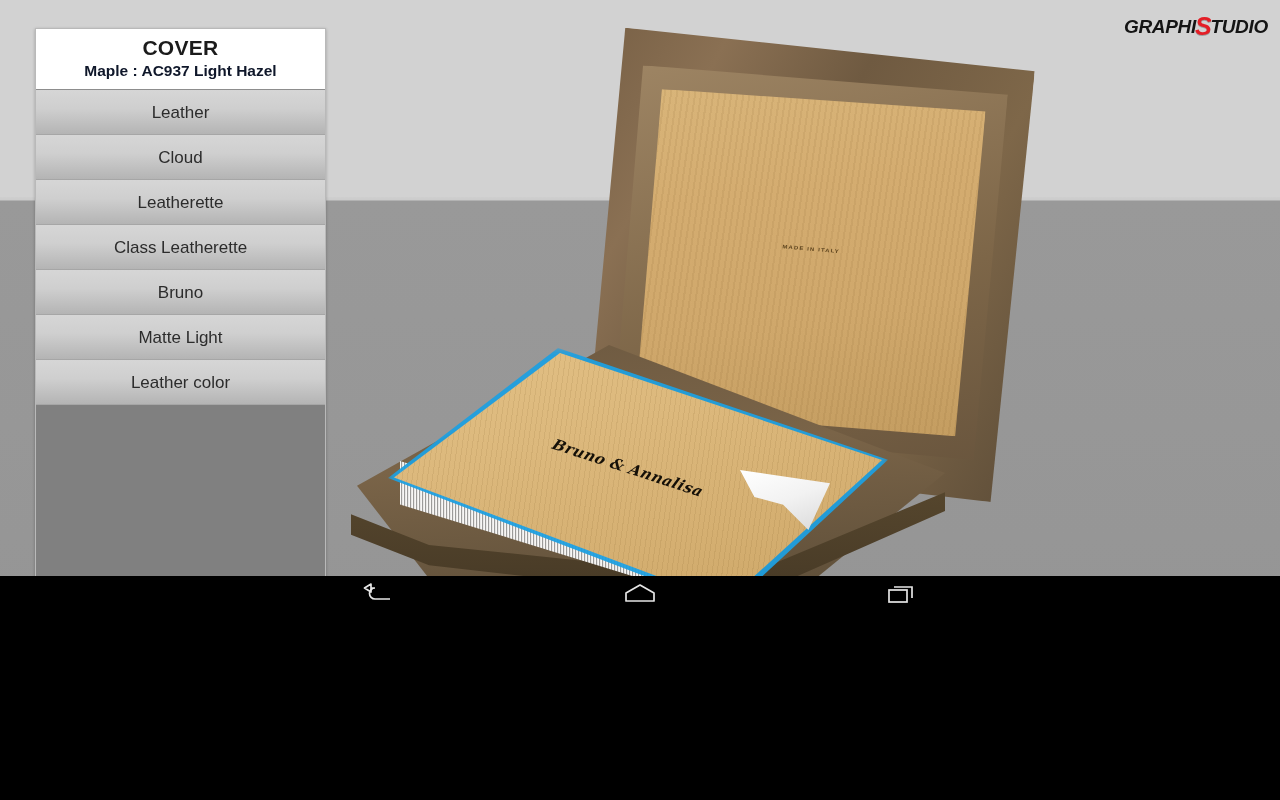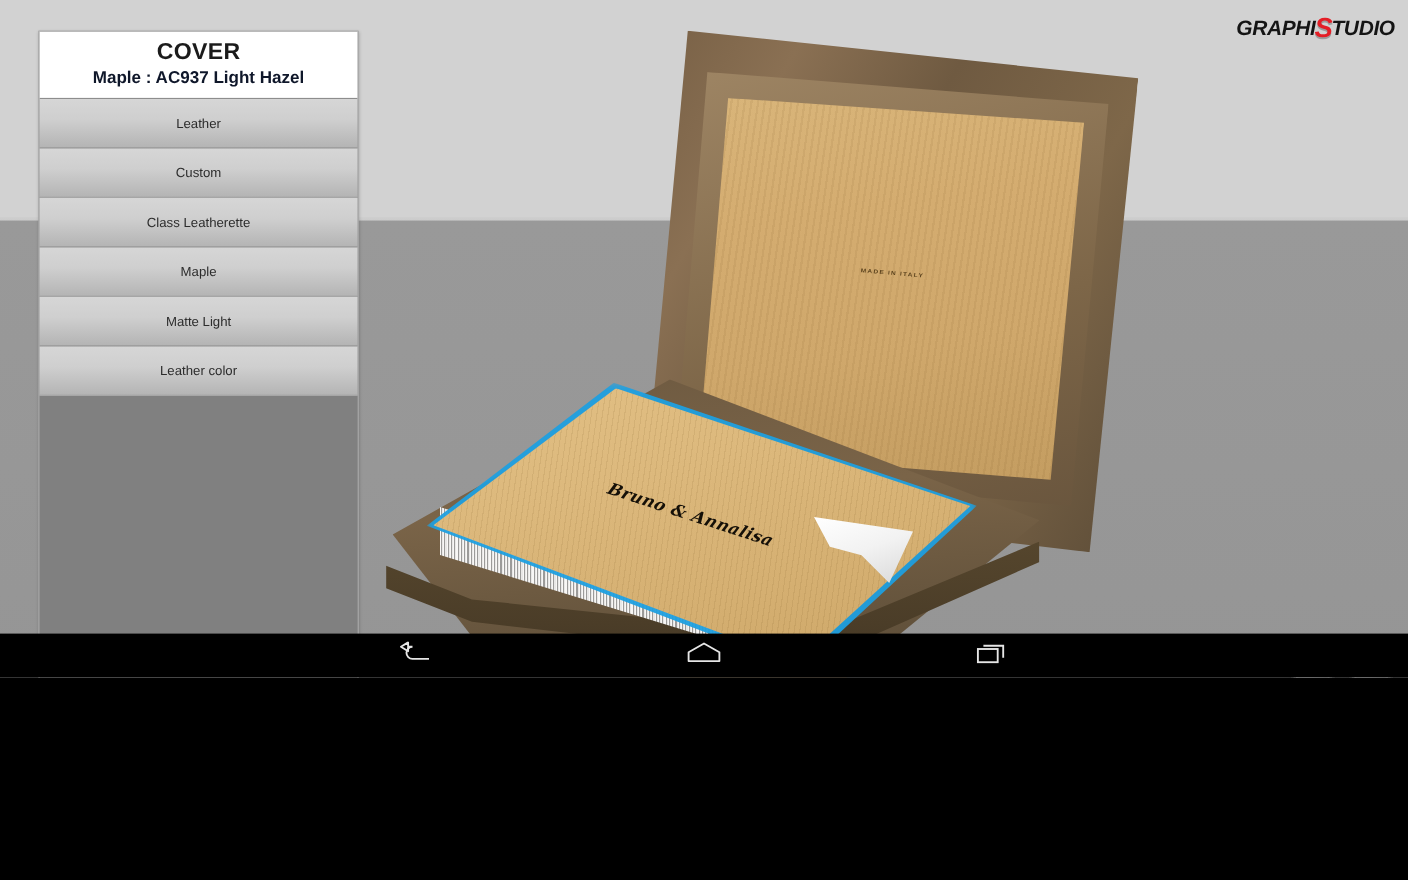--- a/index.html
+++ b/index.html
@@ -201,21 +201,21 @@
     font-weight: bold;
     color: #0f172a;
     line-height: 20px;
     margin-top: 1px;
   }
   #material-list { padding: 0; }
   .material-item {
     height: 45px;
     line-height: 45px;
     text-align: center;
-    font-size: 12px;
+    font-size: 17px;
     color: #2c2c2c;
     background: linear-gradient(to bottom, #d6d6d6 0%, #cfcfcf 42%, #c2c2c2 70%, #b4b4b4 100%);
     border-bottom: 1px solid #a6a6a6;
     cursor: pointer;
     user-select: none;
   }
   #sidebar-empty { background: #808080; height: 229px; }
 
   
   .fab {
@@ -372,23 +372,24 @@
     </div>
   </div>
 
   <div id="sidebar">
     <div id="sidebar-header">
       <div id="sidebar-title">COVER</div>
       <div id="sidebar-subtitle">Maple : AC937 Light Hazel</div>
     </div>
     <div id="material-list">
       <div class="material-item">Leather</div>
-      <div class="material-item">Custom</div>
+      <div class="material-item">Cloud</div>
+      <div class="material-item">Leatherette</div>
       <div class="material-item">Class Leatherette</div>
-      <div class="material-item">Maple</div>
+      <div class="material-item">Bruno</div>
       <div class="material-item">Matte Light</div>
       <div class="material-item">Leather color</div>
     </div>
     <div id="sidebar-empty"></div>
   </div>
 
   <div id="navbar">
     <div class="nav-btn">
       <span>
         <svg width="32" height="22" viewBox="0 0 32 22">

